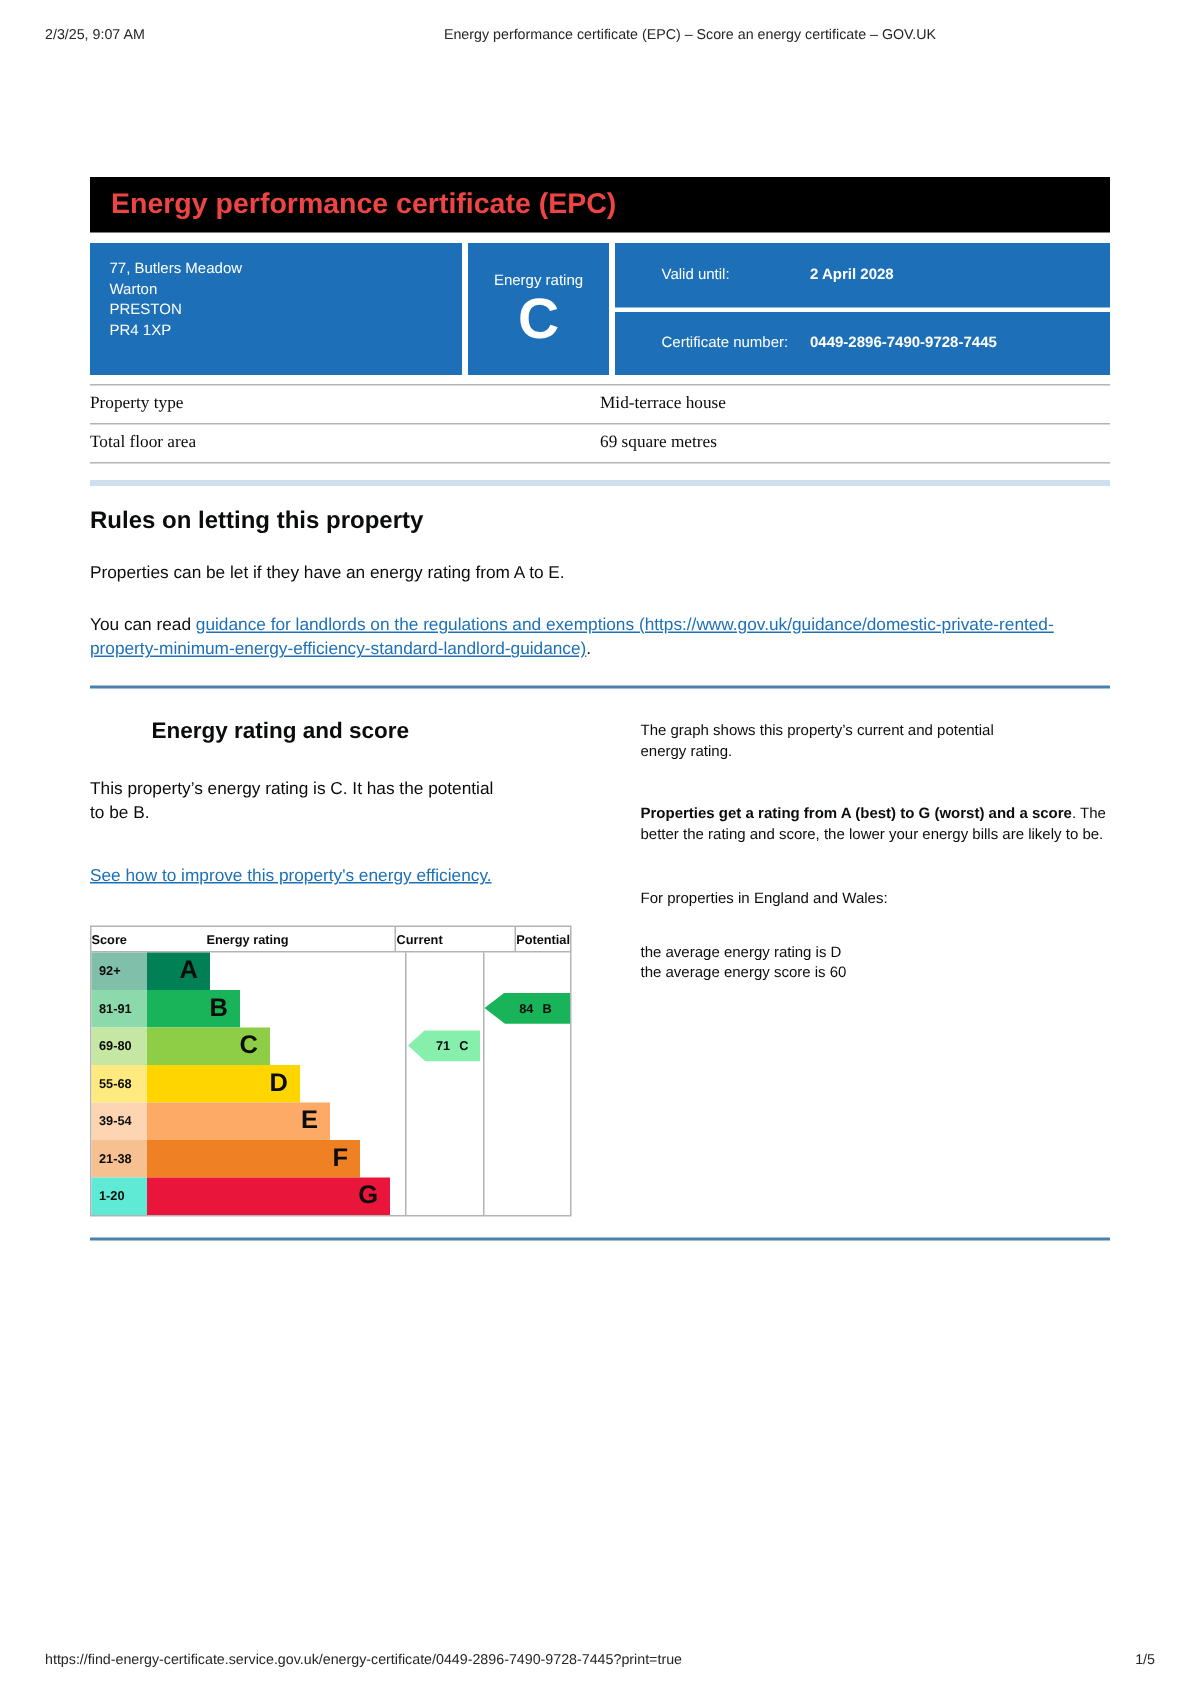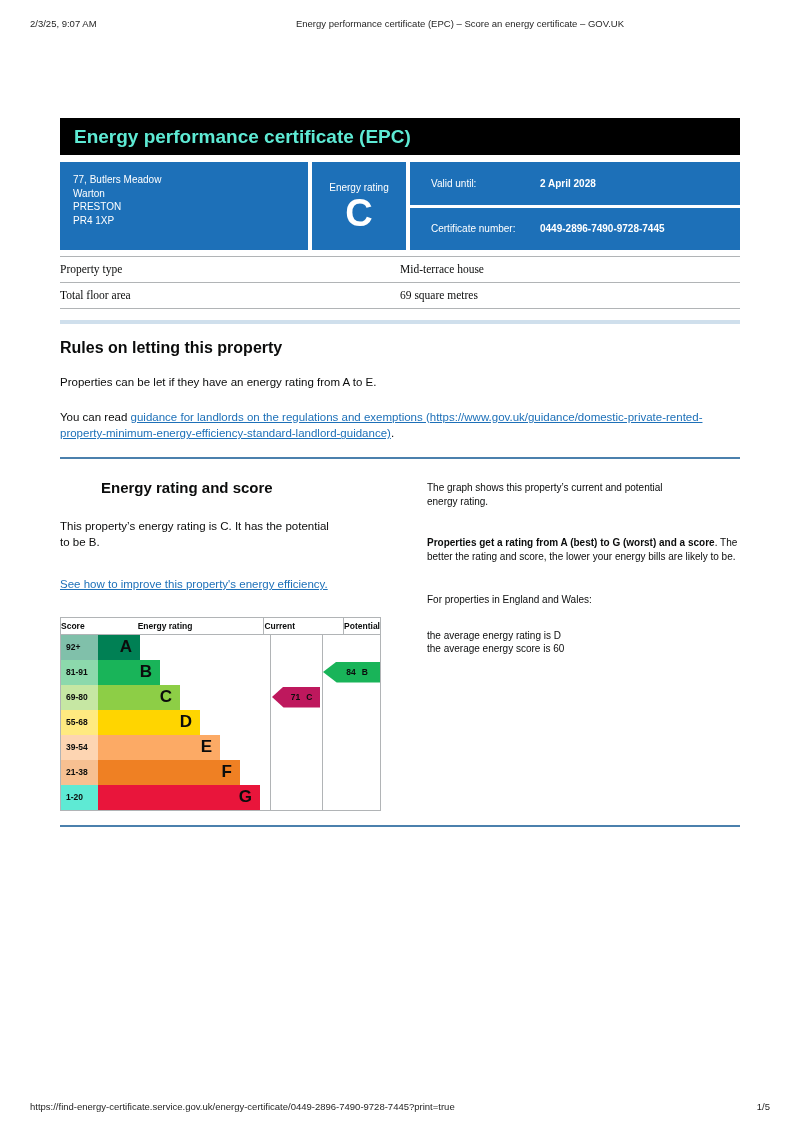--- a/index.html
+++ b/index.html
@@ -11,33 +11,33 @@
   }
   
   .print-header { position:absolute; top:18px; left:30px; right:30px; font-size:9.5px; color:#262626; }
   .ph-date { position:absolute; left:0; top:0; }
   .ph-title { text-align:center; padding-left:120px; }
   .print-footer { position:absolute; bottom:20px; left:30px; right:30px; font-size:9.5px; color:#262626; display:flex; justify-content:space-between; }
 
   .content { position:absolute; left:60px; top:118px; width:680px; }
 
   
-  .banner { height:37px; background:#000; color:#5eead4; display:flex; align-items:center; padding-left:14px; }
+  .banner { height:37px; background:#000; color:#ef4444; display:flex; align-items:center; padding-left:14px; }
   .banner h1 { font-size:19px; font-weight:bold; }
 
   
   .summary-row { margin-top:7px; display:flex; gap:4px; height:88px; }
   .blue-box { background:#1d70b8; color:#fff; }
   .addr-box { width:248px; padding:11px 13px; font-size:10px; line-height:1.35; }
   .rating-box { width:94px; display:flex; flex-direction:column; align-items:center; justify-content:center; padding-top:4px; }
   .rating-box .rb-label { font-size:10px; }
   .rating-box .rb-letter { font-size:38px; font-weight:bold; line-height:1.1; }
   .validity { flex:1; display:flex; flex-direction:column; gap:3px; }
   .v-box { flex:1; display:flex; align-items:center; font-size:10px; }
-  .v-label { width:130px; padding-left:21px; }
+  .v-label { width:130px; padding-left:31px; }
   .v-value { font-weight:bold; }
 
   
   .prop-table { margin-top:6px; width:100%; border-collapse:collapse; font-size:11.5px; }
   .prop-table tr { border-bottom:1px solid #b1b4b6;font-family:Liberation Serif, serif; }
   .prop-table tr:first-child { border-top:1px solid #b1b4b6; }
   .prop-table td { padding:6px 0 7px 0; }
   .prop-table td:first-child { width:50%; }
 
   .divider-light { margin-top:11px; border-top:4px solid #cfdfec; }
@@ -179,21 +179,21 @@
           <div class="epc-row">
             <div class="epc-score" style="background: rgb(247, 192, 145);">21-38</div>
             <div class="epc-band" style="width: 142px; background: rgb(239, 128, 35);">F</div>
           </div>
           <div class="epc-row">
             <div class="epc-score" style="background: #5eead4;">1-20</div>
             <div class="epc-band" style="width: 162px; background: rgb(233, 21, 59);">G</div>
           </div>
           <div class="vline v1"></div>
           <div class="vline v2"></div>
-          <div class="epc-arrow arrow-current" style="background: #be185d;">
+          <div class="epc-arrow arrow-current" style="background: #86efac;">
             <span>71</span>
               <span>C</span>
           </div>
           <div class="epc-arrow arrow-potential" style="background: rgb(25, 180, 89);">
             <span>84</span>
               <span>B</span>
           </div>
         </div>
       </div>
     </div>

